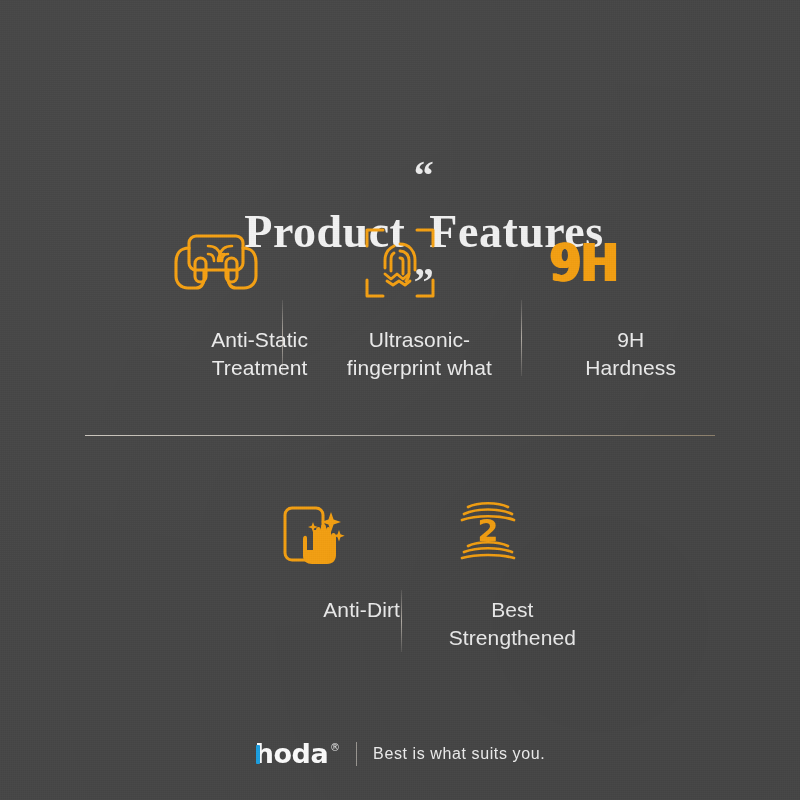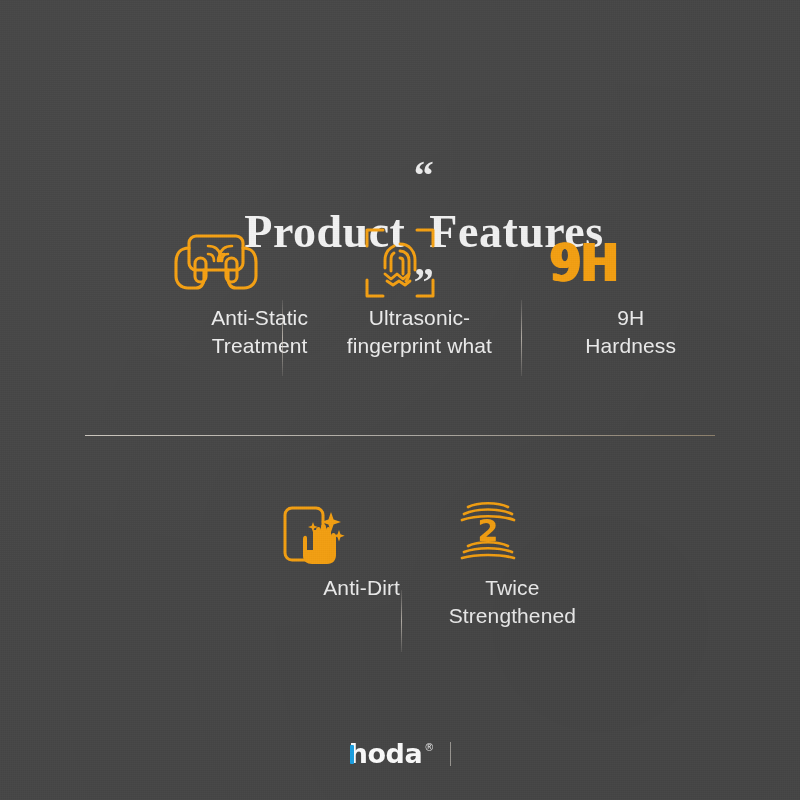--- a/index.html
+++ b/index.html
@@ -46,20 +46,21 @@
     display:flex;flex-direction:column;align-items:flex-end;
     position:relative;
   }
   .row-2 .cell{width:176px;}
 
   .icon-box{
     height:82px;width:100%;
     display:flex;align-items:center;justify-content:center;
   }
   .label{
+    margin-top:22px;
     text-align:center;
     color:#ededed;
     font-size:21px;
     line-height:28px;
     letter-spacing:.1px;
     white-space:pre-line;
   }
   .row-2 .label{}
 
   
@@ -207,36 +208,37 @@
         <svg width="84" height="80" viewBox="0 0 84 80" fill="none" stroke="#F5A011" stroke-width="2.7" stroke-linecap="round">
           <path d="M22 14 C32 9 52 9 62 14"></path>
           <path d="M18 21 C31 15 53 15 66 21"></path>
           <path d="M16 27 C30 22 54 22 68 27"></path>
           <path d="M22 53 C32 48 52 48 62 53"></path>
           <path d="M18 59 C31 54 53 54 66 59"></path>
           <path d="M16 65 C30 61 54 61 68 65"></path>
           <text x="42" y="48" text-anchor="middle" fill="#F5A011" stroke="none" font-family="DejaVu Sans, sans-serif" font-size="30" font-weight="700">2</text>
         </svg>
       </div>
-      <div class="label">Twice
+      <div class="label">Best
 Strengthened</div>
     </div>
 
   </div>
 
   <div class="vdiv v1"></div>
   <div class="vdiv v2"></div>
   <div class="vdiv v3"></div>
   <div class="hdiv"></div>
 
   <div class="footer">
     <div class="logo">
       <span class="logo-word">
         <span class="logo-blue"></span>
         <span>hoda</span>
       </span>
       <span class="reg">®</span>
     </div>
     <div class="fsep"></div>
+    <div class="tagline">Best is what suits you.</div>
   </div>
 
 </div>
 <div class="noise"></div>
 
 </body></html>

